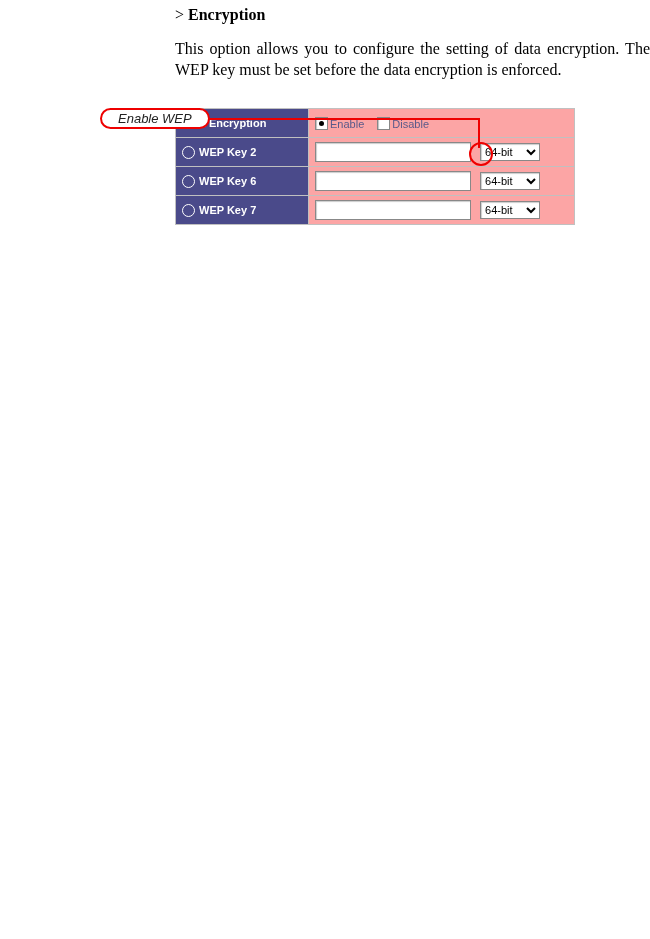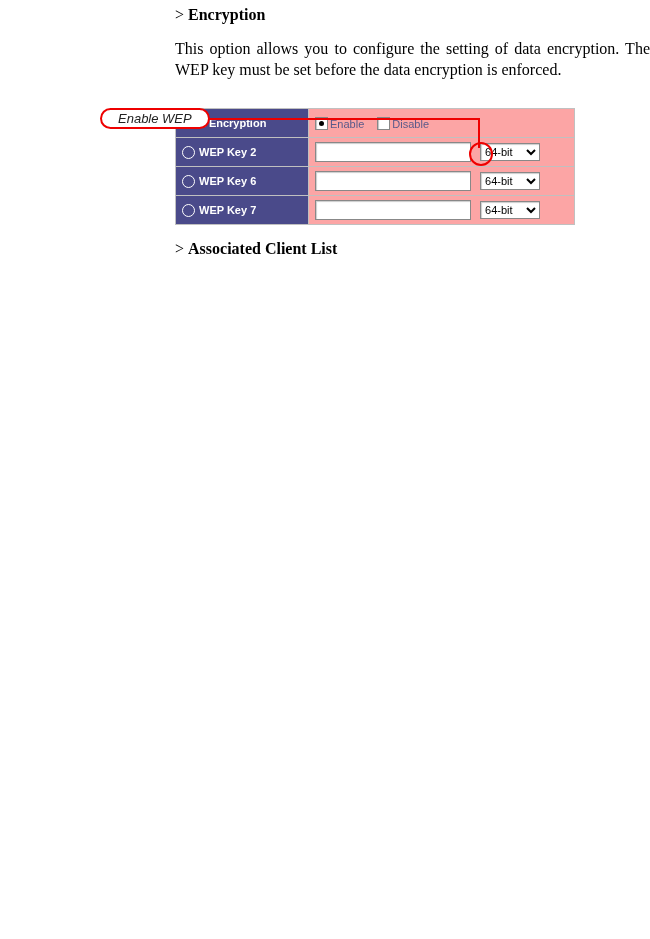--- a/index.html
+++ b/index.html
@@ -229,24 +229,19 @@
           <td class="lbl"><span class="wep-radio"></span><span>WEP Key 7</span></td>
           <td class="val">
             <input class="old-input" style="">
             <select class="old-select bit-sel"><option>64-bit</option></select>
           </td>
         </tr>
       </tbody>
         </table>
     </div>
 
-    <div class="section-gap">
-      <div class="section-head">
-        <span class="gt">&gt; </span><span>Associated Client List</span>
-      </div>
-    </div>
 
 
   </div>
 
   <hr class="footer-rule">
   <div class="page-num">27</div>
 </div>
 
 </body></html>

